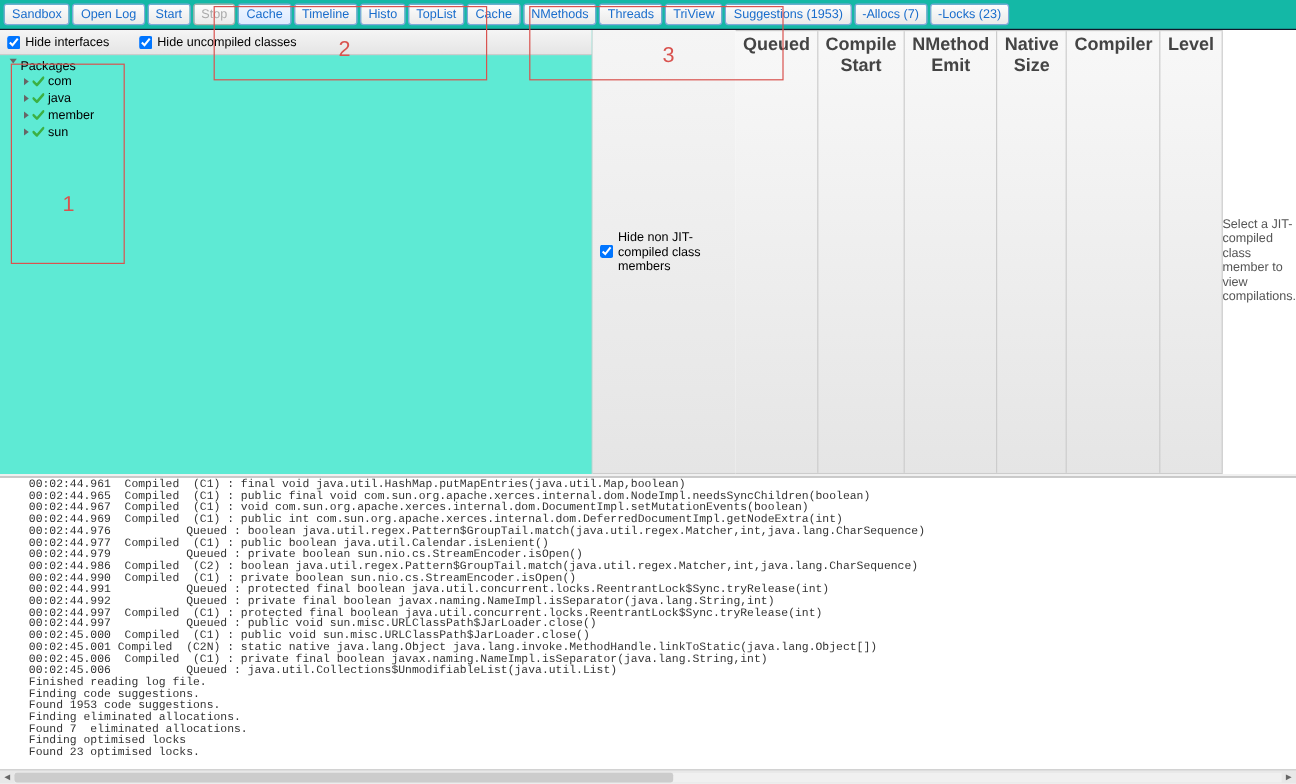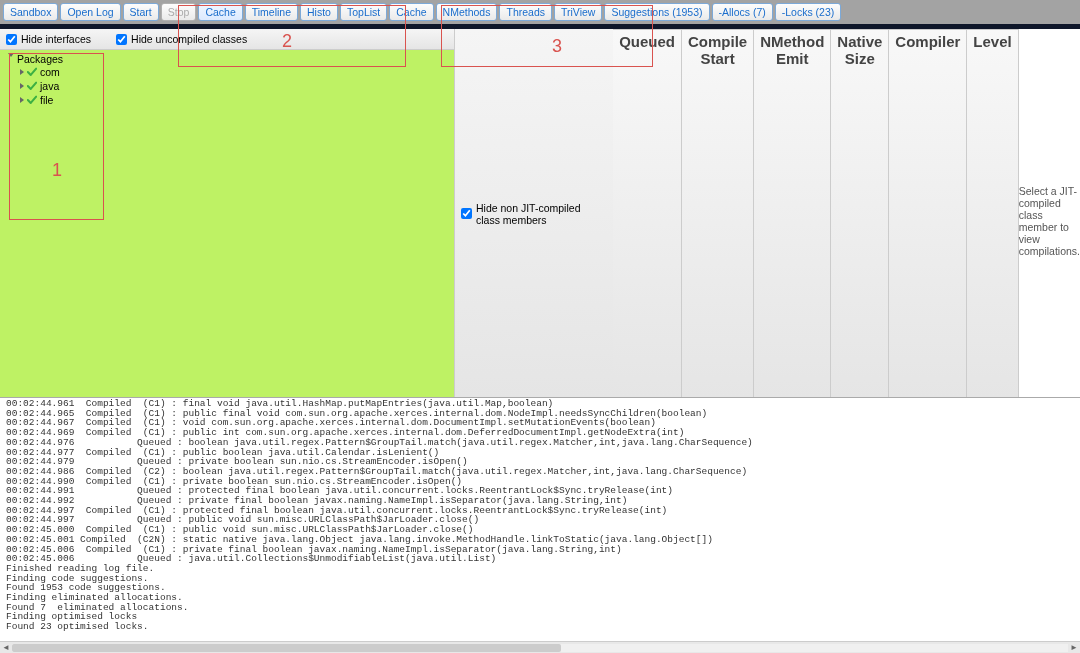--- a/index.html
+++ b/index.html
@@ -9,22 +9,22 @@
       background: #f0f0f0;
       width: 1080px;
       height: 653px;
       overflow: hidden;
       position: relative;
     }
     .toolbar {
       display: flex;
       gap: 2px;
       padding: 3px 3px;
-      background: #a3a3a3;
-      border-bottom: 5px solid #0f172a;
+      background: #14b8a6;
+      border-bottom: 1px solid #0f172a;
     }
     .toolbar button {
       font-size: 10.5px;
       padding: 2px 6px;
       background: linear-gradient(#fdfdfd, #eaeaea);
       border: 1px solid #b0b0b0;
       border-radius: 3px;
       cursor: pointer;
       color: #333;
     }
@@ -39,23 +39,23 @@
     }
     .toolbar button:disabled {
       color: #aaa;
       cursor: default;
     }
     .content {
       display: flex;
       height: 370px;
     }
     .left-panel {
-      width: 455px;
+      width: 494px;
       border-right: 1px solid #ccc;
-      background: #bef264;
+      background: #5eead4;
       position: relative;
     }
     .right-panel {
       flex: 1;
       background: #fff;
       display: flex;
       flex-direction: row;
       position: relative;
     }
     .checkbox-row {
@@ -157,21 +157,21 @@
       top: 397px;
       bottom: 12px;
       background: #fff;
       border-top: 1px solid #aaa;
       overflow-y: scroll;
       overflow-x: hidden;
       font-family: "Courier New", monospace;
       font-size: 9.5px;
       line-height: 9.7px;
       white-space: pre;
-      padding: 1px 6px;
+      padding: 1px 24px;
       color: #333;
     }
     .hscroll {
       position: absolute;
       left: 0;
       right: 0;
       bottom: 0;
       height: 12px;
       background: #e8e8e8;
       border-top: 1px solid #ccc;
@@ -260,21 +260,30 @@
             </span>
             <span>java</span>
           </div>
           <div class="tree-item">
             <span class="tree-toggle"></span>
             <span class="check-icon">
               <svg viewBox="0 0 12 12">
                 <path d="M1 6 L4.5 9.5 L11 2" stroke="#3cb043" stroke-width="2.5" fill="none" stroke-linecap="round" stroke-linejoin="round"></path>
               </svg>
             </span>
-            <span>file</span>
+            <span>member</span>
+          </div>
+          <div class="tree-item">
+            <span class="tree-toggle"></span>
+            <span class="check-icon">
+              <svg viewBox="0 0 12 12">
+                <path d="M1 6 L4.5 9.5 L11 2" stroke="#3cb043" stroke-width="2.5" fill="none" stroke-linecap="round" stroke-linejoin="round"></path>
+              </svg>
+            </span>
+            <span>sun</span>
           </div>
         </div>
     </div>
   </div>
 
   <div class="right-panel">
     <div class="checkbox-row">
       <label>
         <input type="checkbox" checked="" style="">
         <span>Hide non JIT-compiled class members</span>

